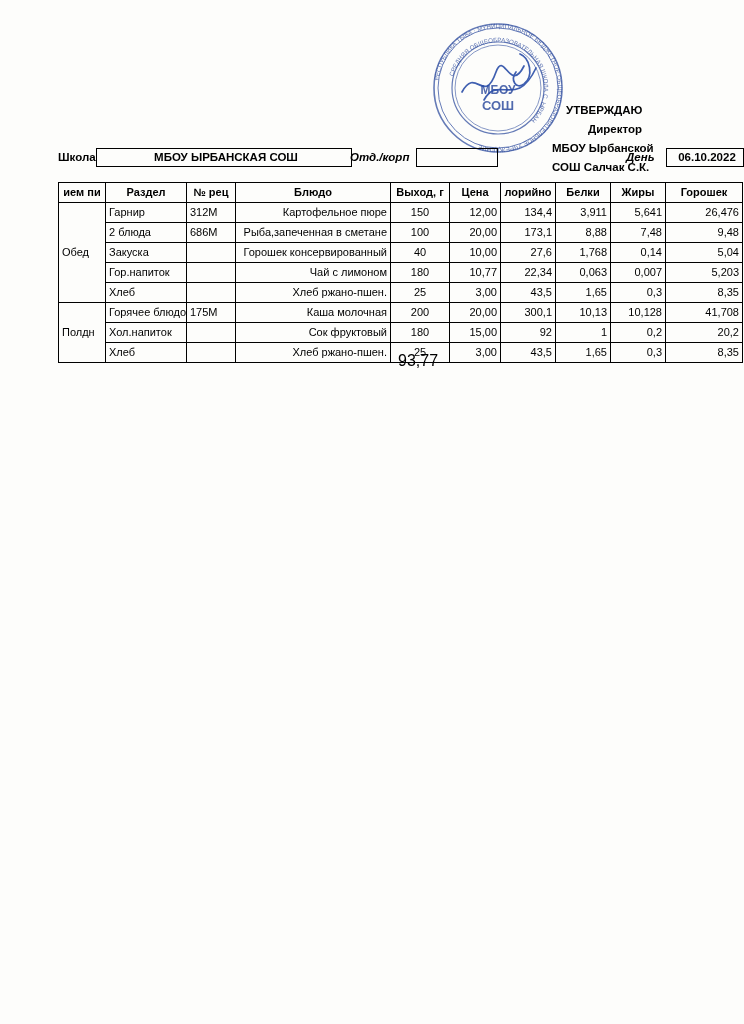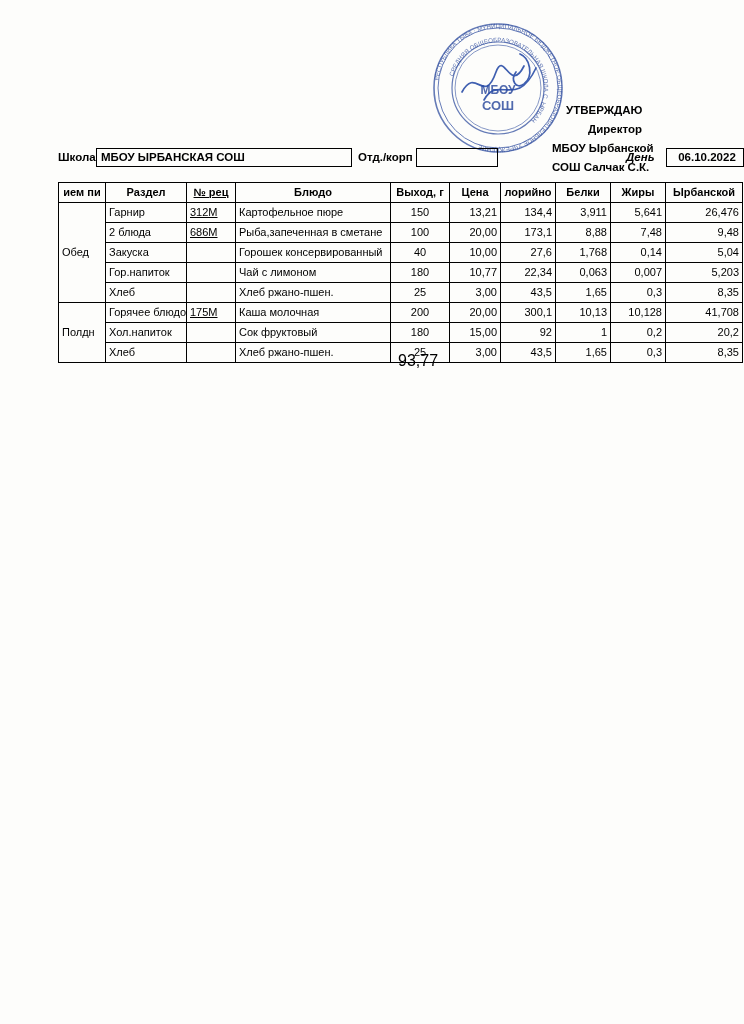--- a/index.html
+++ b/index.html
@@ -64,24 +64,25 @@
     top: 3px;
   }
   .hdr .box {
     position: absolute;
     top: 0;
     height: 19px;
     border: 1px solid #000;
     box-sizing: border-box;
     font-weight: bold;
     padding: 2px 0 14px 4px;
+    text-align: center;
   }
   .hdr-school-lbl { left: 0px; }
   .hdr-school-box { left: 38px; width: 256px; }
-  .hdr-dept-lbl   { left: 300px; }
+  .hdr-dept-lbl   { left: 292px; font-style: italic; }
   .hdr-dept-box   { left: 358px; width: 82px; }
   .hdr-day-lbl    { left: 568px; font-style: italic; }
   .hdr-day-box    { left: 608px; width: 78px; text-align: center; padding-left: 0; }
 
   
   .tbl-wrap {
     position: absolute;
     left: 58px;
     top: 182px;
     width: 628px;
@@ -100,22 +101,22 @@
     white-space: nowrap;
     vertical-align: middle;
     line-height: 17px;
   }
   table.menu th {
     font-weight: bold;
     text-align: center;
   }
   .c-meal  { width: 40px; }
   .c-sect  { width: 74px; }
-  .c-rec   { width: 42px; text-decoration: underline; }
-  .c-dish  { width: 148px; }
+  .c-rec   { width: 42px; }
+  .c-dish  { width: 148px; text-align: right; }
   .c-out   { width: 52px; text-align: center; }
   .c-price { width: 44px; text-align: right; }
   .c-cal   { width: 48px; text-align: right; }
   .c-prot  { width: 48px; text-align: right; }
   .c-fat   { width: 48px; text-align: right; }
   .c-carb  { width: 70px; text-align: right; }
 
   .merge-meal {
     text-align: left;
     vertical-align: top;
@@ -190,32 +191,32 @@
         <tr>
           <th class="c-meal">ием пи</th>
           <th class="c-sect">Раздел</th>
           <th class="c-rec">№ рец</th>
           <th class="c-dish">Блюдо</th>
           <th class="c-out">Выход, г</th>
           <th class="c-price">Цена</th>
           <th class="c-cal">лорийно</th>
           <th class="c-prot">Белки</th>
           <th class="c-fat">Жиры</th>
-          <th class="c-carb">Ырбанской</th>
+          <th class="c-carb">Горошек</th>
         </tr>
       </thead>
       <tbody>
 
         <tr>
           <td class="c-meal merge-meal" rowspan="5">Обед</td>
           <td class="c-sect">Гарнир</td>
           <td class="c-rec">312М</td>
           <td class="c-dish">Картофельное пюре</td>
           <td class="c-out">150</td>
-          <td class="c-price">13,21</td>
+          <td class="c-price">12,00</td>
           <td class="c-cal">134,4</td>
           <td class="c-prot">3,911</td>
           <td class="c-fat">5,641</td>
           <td class="c-carb">26,476</td>
         </tr>
         <tr>
           <td class="c-sect">2 блюда</td>
           <td class="c-rec">686М</td>
           <td class="c-dish">Рыба,запеченная в сметане</td>
           <td class="c-out">100</td>

